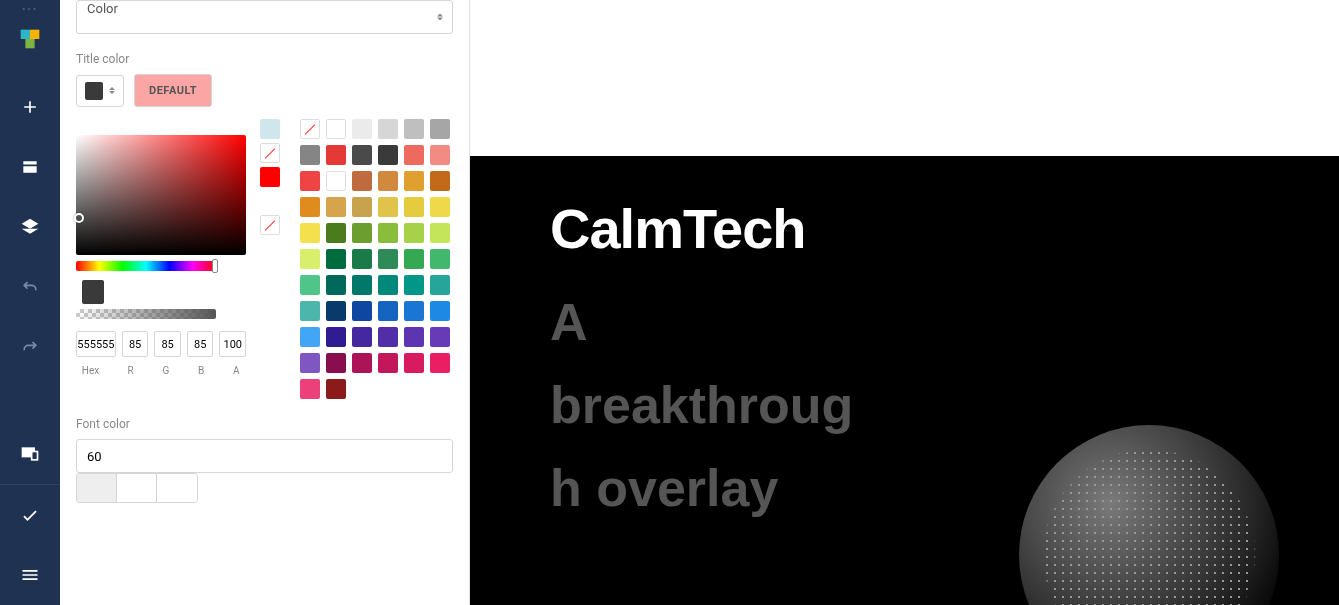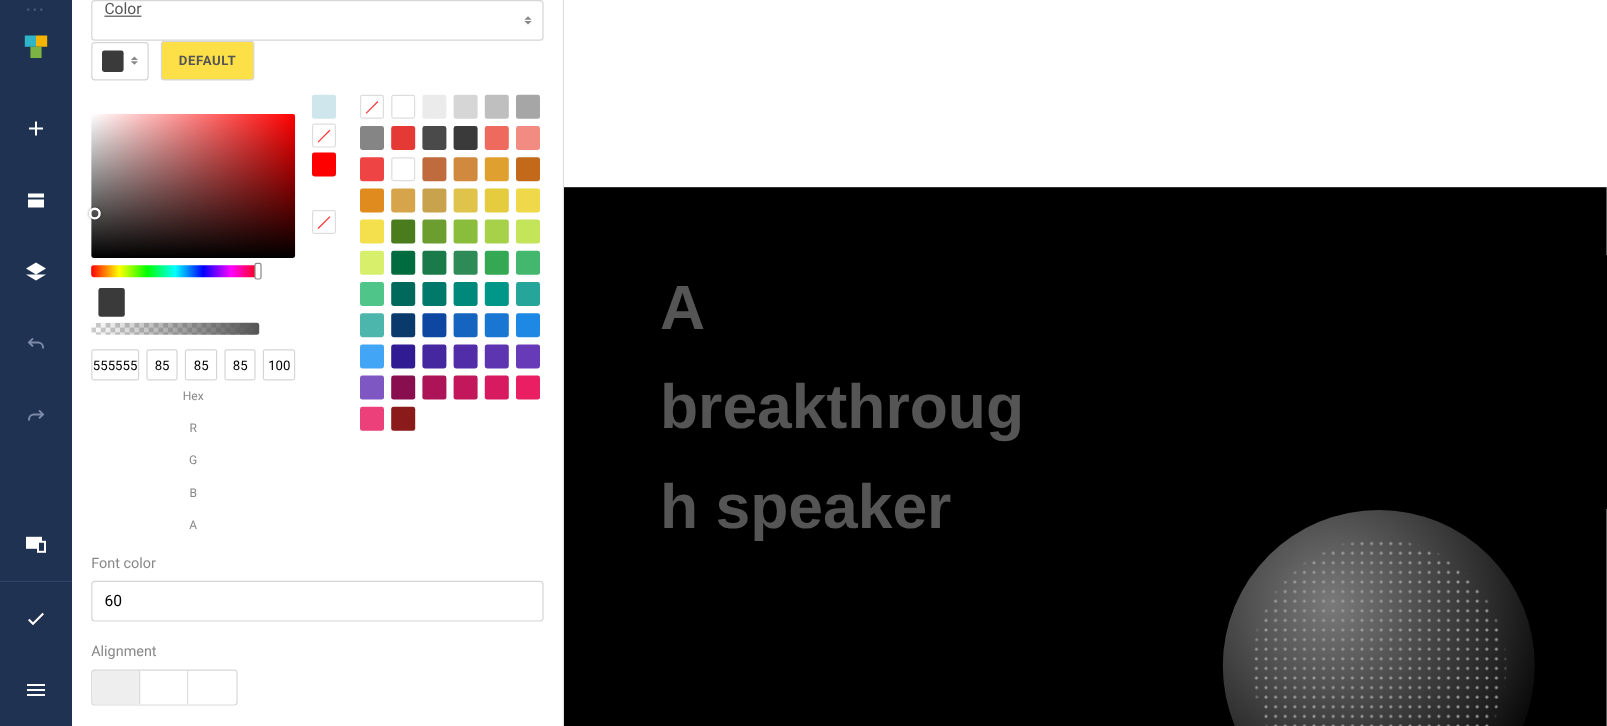--- a/index.html
+++ b/index.html
@@ -26,49 +26,49 @@
 .panel-header .close svg { width: 18px; height: 18px; fill: #fff; }
 
 .panel-body { flex: 1; overflow-y: auto; padding: 0 16px 16px; position: relative; }
 .panel-body::-webkit-scrollbar { width: 6px; }
 .panel-body::-webkit-scrollbar-thumb { background: #c8c8c8; border-radius: 3px; }
 
 .field-label { font-size: 12px; color: #888; margin: 18px 0 8px; }
 .field-label.cut { margin-top: 0; padding-top: 4px; color: #888; }
 
 .select { position: relative; }
-.select select, .select-box { width: 100%; height: 34px; border: 1px solid #d6d6d6; border-radius: 3px; padding: 0 10px; font-size: 13px; color: #555; background: #fff; appearance: none; text-decoration: underline; }
+.select select, .select-box { width: 100%; height: 34px; border: 1px solid #d6d6d6; border-radius: 3px; padding: 0 10px; font-size: 13px; color: #555; background: #fff; appearance: none; }
 .select .chev { position: absolute; right: 10px; top: 50%; transform: translateY(-50%); pointer-events: none; display:flex; flex-direction:column; gap:1px; }
 .select .chev span { width:0; height:0; border-left:3px solid transparent; border-right:3px solid transparent; }
 .select .chev .up { border-bottom:3px solid #888; }
 .select .chev .dn { border-top:3px solid #888; }
 
 .row { display: flex; gap: 10px; align-items: center; }
 .color-chip-select { display: inline-flex; align-items: center; gap: 6px; border: 1px solid #d6d6d6; border-radius: 3px; padding: 6px 8px; background: #fff; }
 .color-chip-select .chip { width: 18px; height: 18px; background: #3a3a3a; border-radius: 2px; }
 .color-chip-select .chev { display:flex; flex-direction:column; gap:1px; }
 .color-chip-select .chev span { width:0; height:0; border-left:3px solid transparent; border-right:3px solid transparent; }
 .color-chip-select .chev .up { border-bottom:3px solid #888; }
 .color-chip-select .chev .dn { border-top:3px solid #888; }
-.default-btn { border: 1px solid #d6d6d6; background: #fde047; border-radius: 3px; padding: 9px 14px; font-size: 11px; font-weight: 700; color: #555; letter-spacing: 0.5px; cursor: pointer; }
+.default-btn { border: 1px solid #d6d6d6; background: #fca5a5; border-radius: 3px; padding: 9px 14px; font-size: 11px; font-weight: 700; color: #555; letter-spacing: 0.5px; cursor: pointer; }
 
 .picker-wrap { display: flex; gap: 14px; margin-top: 12px; }
 .picker-left { width: 170px; margin-top: 16px; }
 .sv-area { width: 170px; height: 120px; position: relative; background: linear-gradient(to top, #000, transparent), linear-gradient(to right, #fff, #f00); border-radius: 2px; }
 .sv-area .handle { position: absolute; width: 10px; height: 10px; border: 2px solid #fff; border-radius: 50%; left: -2px; bottom: 32px; box-shadow: 0 0 2px rgba(0,0,0,0.5); }
 .hue-bar { width: 140px; height: 10px; margin-top: 6px; background: linear-gradient(to right, #f00, #ff0, #0f0, #0ff, #00f, #f0f, #f00); border-radius: 2px; position: relative; display:inline-block; vertical-align:top;}
 .hue-bar .handle { position:absolute; right:-2px; top:-2px; width:6px; height:14px; background:#fff; border:1px solid #888; border-radius:2px; }
 .alpha-bar { width: 140px; height: 10px; margin-top: 4px; background: repeating-conic-gradient(#ccc 0 25%, #fff 0 50%) 0 0/8px 8px; border-radius: 2px; display:inline-block; position:relative;}
 .alpha-bar::after{content:"";position:absolute;inset:0;background:linear-gradient(to right, rgba(85,85,85,0), rgba(85,85,85,1));border-radius:2px;}
 .preview-chip { width:22px; height:24px; background:#3a3a3a; display:inline-block; margin-left:6px; vertical-align:top; margin-top:6px; border-radius:2px;}
 
 .hex-row { display: flex; gap: 6px; margin-top: 8px; }
 .hex-row .inp { flex: 1; min-width: 0; }
 .hex-row .inp input { width: 100%; height: 26px; border: 1px solid #d6d6d6; border-radius: 2px; text-align: center; font-size: 11px; }
-.hex-row.labels { gap: 16px; flex-direction: column; }
+.hex-row.labels { gap: 16px; }
 .hex-row.labels span { flex: 1; text-align: center; font-size: 10px; color: #888; }
 
 .swatches-col { width: 26px; display: flex; flex-direction: column; gap: 4px; }
 .swatches-col .sw { width: 20px; height: 20px; border-radius: 2px; cursor: pointer; }
 .swatches-col .sw.none { background: #fff; border:1px solid #ddd; position:relative; }
 .swatches-col .sw.none::after { content:""; position:absolute; left:2px; right:2px; top:50%; height:1px; background:#f33; transform:rotate(-45deg); }
 
 .swatch-grid { flex: 1; display: grid; grid-template-columns: repeat(6, 20px); gap: 6px; align-content: start; }
 .swatch-grid .sw { width: 20px; height: 20px; border-radius: 2px; cursor: pointer; }
 .swatch-grid .sw.none { background:#fff; border:1px solid #ddd; position:relative;}
@@ -155,20 +155,21 @@
 
     <div class="panel-body">
       <div class="select">
         <div class="select-box">Color</div>
         <div class="chev">
             <span class="up"></span>
             <span class="dn"></span>
           </div>
       </div>
 
+      <div class="field-label">Title color</div>
       <div class="row">
         <div class="color-chip-select">
           <div class="chip"></div>
           <div class="chev">
               <span class="up"></span>
               <span class="dn"></span>
             </div>
         </div>
         <button class="default-btn">DEFAULT</button>
       </div>
@@ -269,29 +270,29 @@
             <div class="sw" style="background: rgb(216, 27, 96);"></div>
             <div class="sw" style="background: rgb(233, 30, 99);"></div>
             <div class="sw" style="background: rgb(236, 64, 122);"></div>
             <div class="sw" style="background: rgb(139, 26, 26);"></div>
           </div>
       </div>
 
       <div class="field-label">Font color</div>
       <input class="text-input" value="60" style="">
 
-      <div class="field-label">Alignment</div>
       <div class="align-group">
         <div class="ab active"></div>
         <div class="ab"></div>
         <div class="ab"></div>
       </div>
     </div>
   </div>
 
   <div class="canvas">
     <div class="canvas-top"></div>
     <div class="canvas-black">
-      <div class="h2">A breakthrough speaker</div>
+      <div class="h1">CalmTech</div>
+      <div class="h2">A breakthrough overlay</div>
       <div class="speaker"></div>
     </div>
   </div>
 </div>
 
 </body></html>

